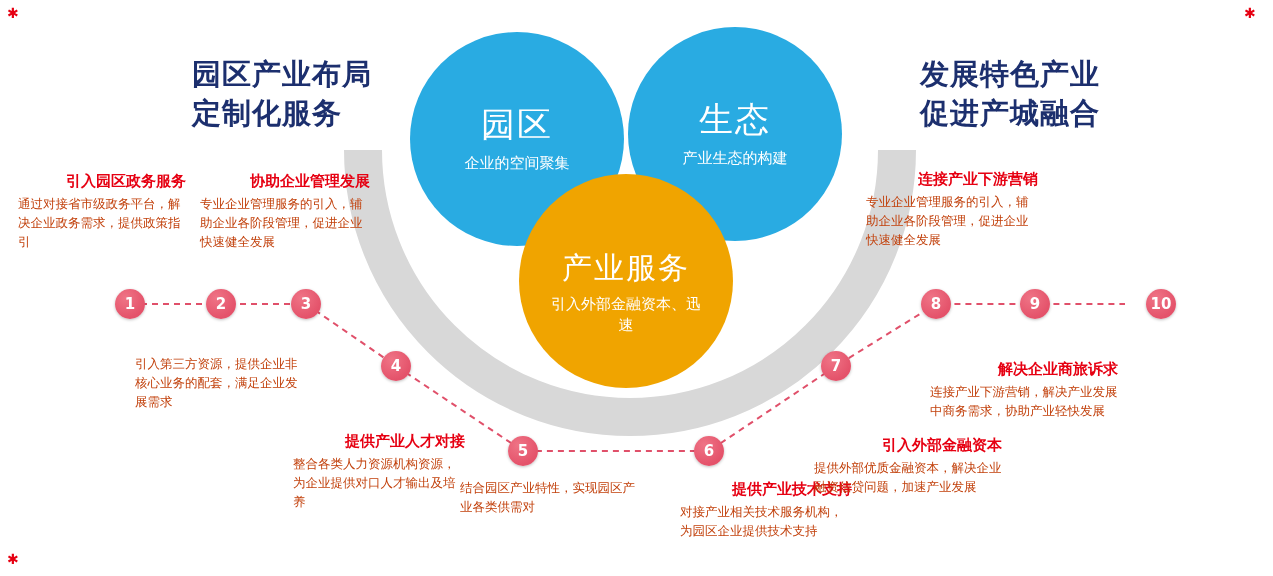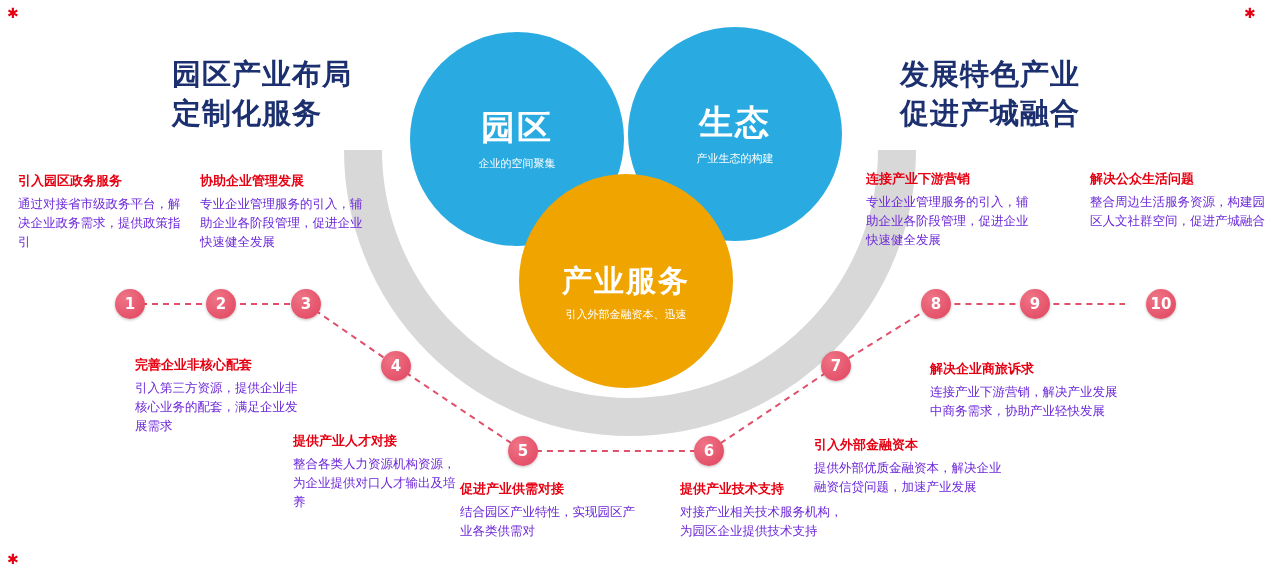--- a/index.html
+++ b/index.html
@@ -9,43 +9,43 @@
   }
   svg.bg{position:absolute;left:0;top:0;}
   .arc{fill:none;stroke:var(--c-arc_gray,#d8d8d8);stroke-width:38;stroke-linecap:butt;}
   .dash{fill:none;stroke:var(--c-dash_red,#e0506a);stroke-width:2;stroke-dasharray:6 5;}
 
   
   .bubble{position:absolute;border-radius:50%;display:flex;flex-direction:column;align-items:center;justify-content:center;text-align:center;color:#fff;}
   .bubble.park{left:410px;top:32px;width:214px;height:214px;background:var(--c-blue,#29abe2);}
   .bubble.eco{left:628px;top:27px;width:214px;height:214px;background:var(--c-blue,#29abe2);}
   .bubble.core{left:519px;top:174px;width:214px;height:214px;background:var(--c-orange,#f0a400);}
-  .bubble-label{font-size:34px;font-weight:bold;letter-spacing:2px;line-height:1.2;}
+  .bubble-label{font-size:34px;font-weight:normal;letter-spacing:2px;line-height:1.2;}
   .bubble.core .bubble-label{font-size:30px;margin-top:24px;}
-  .bubble-sub{font-size:11px;margin-top:8px;line-height:1.4;max-width:150px;}
+  .bubble-sub{font-size:15px;margin-top:8px;line-height:1.4;max-width:150px;}
 
   
-  .headline{position:absolute;color:var(--c-navy,#1c2f6e);font-size:29px;font-weight:bold;line-height:1.35;letter-spacing:1px;}
+  .headline{position:absolute;color:var(--c-navy,#1c2f6e);font-size:29px;font-weight:bold;line-height:1.35;letter-spacing:1px;margin-left:20px;}
   .headline.left{left:172px;top:55px;}
   .headline.right{left:900px;top:55px;}
 
   
   .node{position:absolute;width:30px;height:30px;border-radius:50%;
     background:radial-gradient(circle at 35% 30%, #ef7486, var(--c-node_pink,#e4526a) 70%);
     color:#fff;font-size:15px;font-weight:bold;display:flex;align-items:center;justify-content:center;
     box-shadow:0 1px 3px rgba(0,0,0,.25);}
   .n1{left:115px;top:289px;}  .n2{left:206px;top:289px;}  .n3{left:291px;top:289px;}
   .n4{left:381px;top:351px;}  .n5{left:508px;top:436px;}  .n6{left:694px;top:436px;}
   .n7{left:821px;top:351px;}  .n8{left:921px;top:289px;}  .n9{left:1020px;top:289px;}
   .n10{left:1110px;top:289px;margin-left:36px;}
 
   
   .step{position:absolute;}
-  .step-h{color:var(--c-accent_red,#e60012);font-weight:bold;font-size:13px;margin-bottom:5px;}
-  .step-b{color:#6d28d9;font-size:12.5px;line-height:1.5;}
+  .step-h{color:var(--c-accent_red,#e60012);font-weight:bold;font-size:15px;margin-bottom:5px;text-align:right;}
+  .step-b{color:#c2410c;font-size:12.5px;line-height:1.5;font-family:Liberation Mono, monospace;}
   .s1{left:18px;top:172px;width:168px;}
   .s2{left:200px;top:172px;width:170px;}
   .s3{left:135px;top:356px;width:168px;}
   .s4{left:293px;top:432px;width:172px;}
   .s5{left:460px;top:480px;width:176px;}
   .s6{left:640px;top:480px;width:172px;margin-left:40px;}
   .s7{left:814px;top:436px;width:188px;}
   .s8{left:930px;top:360px;width:188px;}
   .s9{left:866px;top:170px;width:172px;}
   .s10{left:1090px;top:170px;width:178px;}
@@ -105,45 +105,39 @@
 
   <div class="step s1">
     <div class="step-h">引入园区政务服务</div>
     <div class="step-b">通过对接省市级政务平台，解决企业政务需求，提供政策指引</div>
   </div>
   <div class="step s2">
     <div class="step-h">协助企业管理发展</div>
     <div class="step-b">专业企业管理服务的引入，辅助企业各阶段管理，促进企业快速健全发展</div>
   </div>
   <div class="step s3">
-    <div class="step-h">完善企业非核心配套</div>
     <div class="step-b">引入第三方资源，提供企业非核心业务的配套，满足企业发展需求</div>
   </div>
   <div class="step s4">
     <div class="step-h">提供产业人才对接</div>
     <div class="step-b">整合各类人力资源机构资源，为企业提供对口人才输出及培养</div>
   </div>
   <div class="step s5">
-    <div class="step-h">促进产业供需对接</div>
     <div class="step-b">结合园区产业特性，实现园区产业各类供需对</div>
   </div>
   <div class="step s6">
     <div class="step-h">提供产业技术支持</div>
     <div class="step-b">对接产业相关技术服务机构，为园区企业提供技术支持</div>
   </div>
   <div class="step s7">
     <div class="step-h">引入外部金融资本</div>
     <div class="step-b">提供外部优质金融资本，解决企业融资信贷问题，加速产业发展</div>
   </div>
   <div class="step s8">
     <div class="step-h">解决企业商旅诉求</div>
     <div class="step-b">连接产业下游营销，解决产业发展中商务需求，协助产业轻快发展</div>
   </div>
   <div class="step s9">
     <div class="step-h">连接产业下游营销</div>
     <div class="step-b">专业企业管理服务的引入，辅助企业各阶段管理，促进企业快速健全发展</div>
   </div>
-  <div class="step s10">
-    <div class="step-h">解决公众生活问题</div>
-    <div class="step-b">整合周边生活服务资源，构建园区人文社群空间，促进产城融合</div>
-  </div>
 
 </div>
 
 </body></html>

